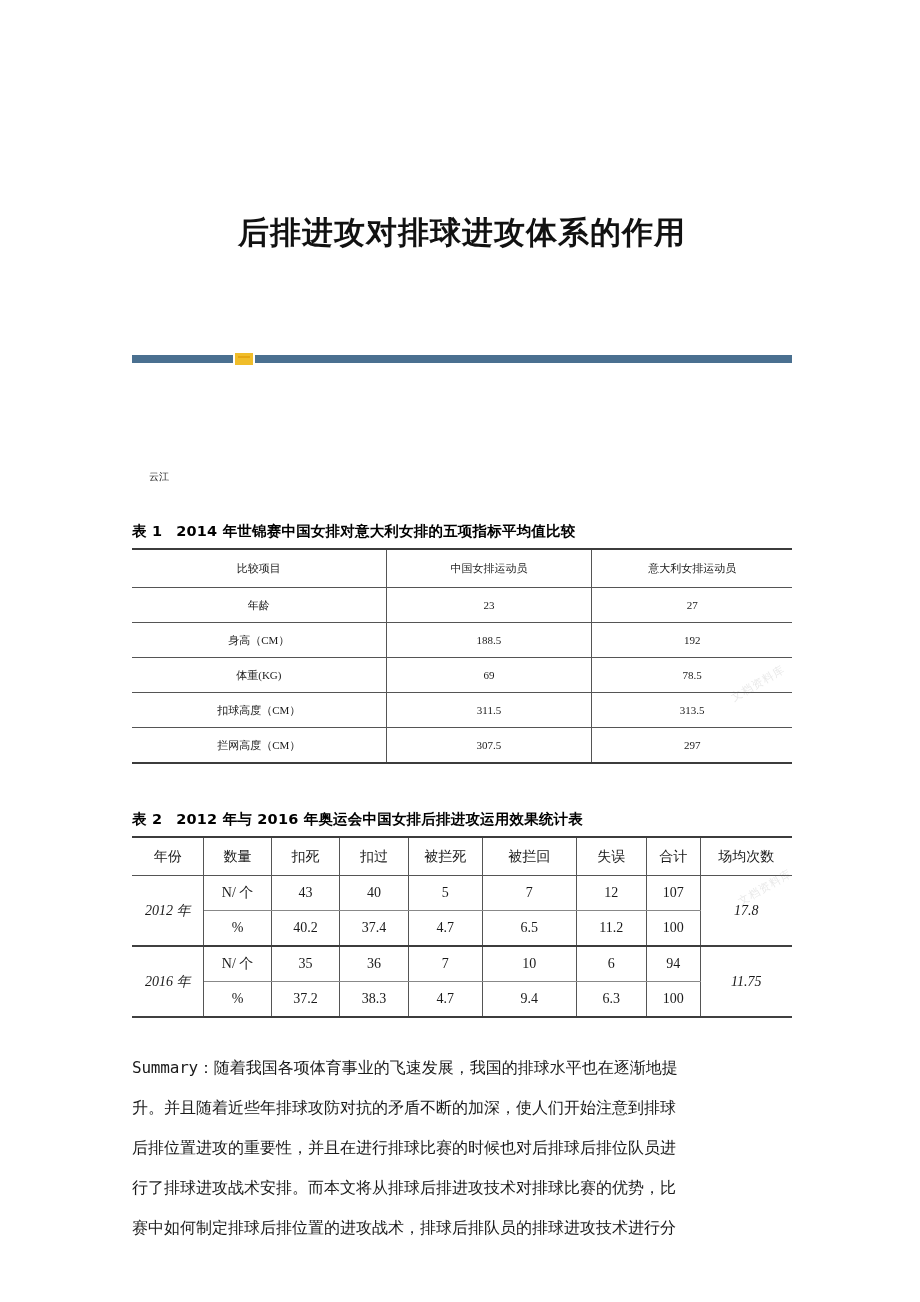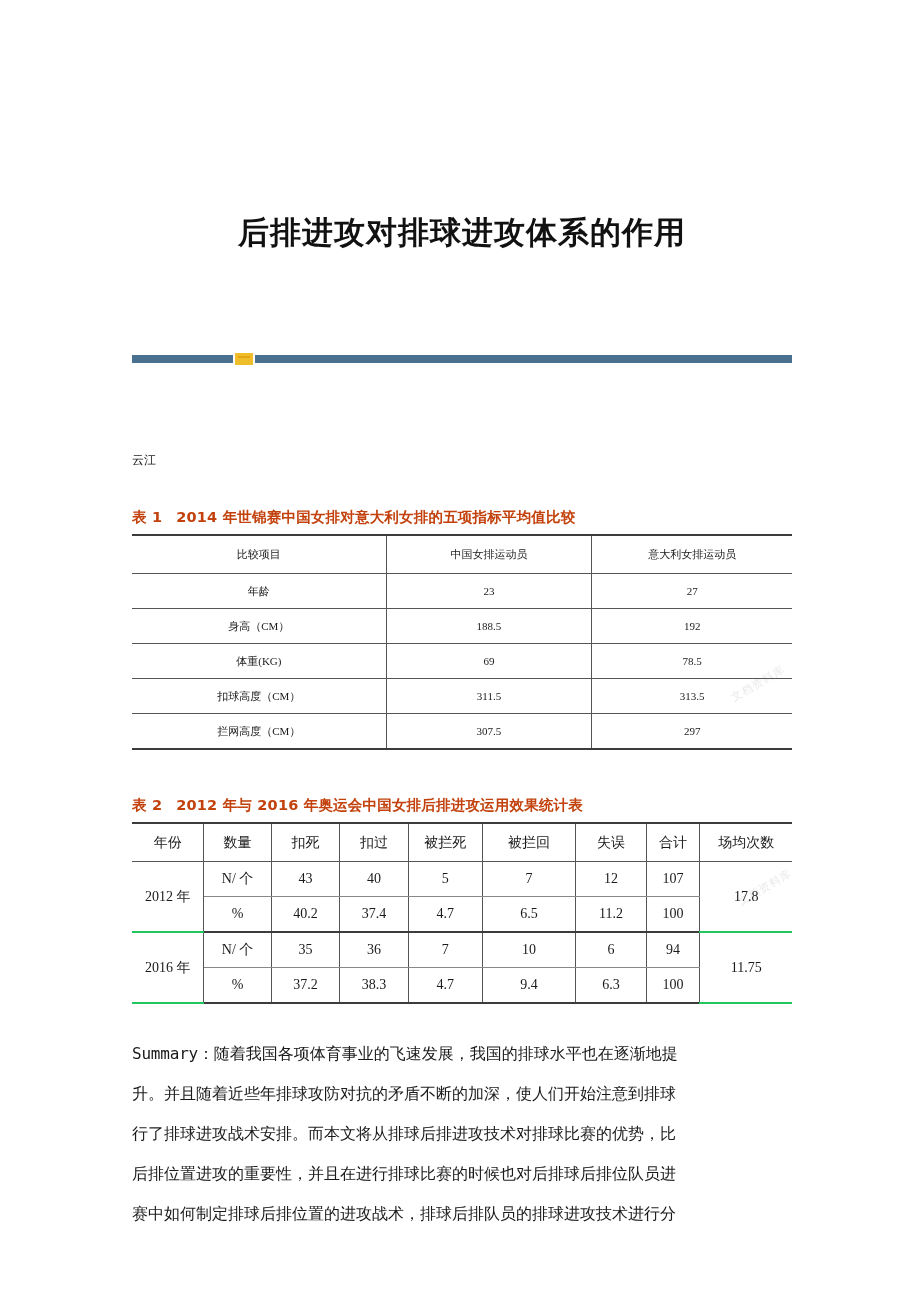--- a/index.html
+++ b/index.html
@@ -68,37 +68,37 @@
     position: absolute;
     left: 3px;
     top: 3px;
     right: 3px;
     height: 2px;
     background: #e5a613;
   }
 
   
   .author {
-    margin: 0;
+    margin: 17px;
     padding-top: 88px;
-    font-size: 12px;
+    font-size: 10px;
     line-height: 1.4;
-    font-family: Liberation Mono, monospace;
+    font-family: Liberation Serif, serif;
     color: #1a1a1a;
   }
 
   
   .table-block { position: relative; }
   .table-block.t1 { margin-top: 38px; }
   .table-block.t2 { margin-top: 46px; }
 
   .table-caption {
     font-size: 14.5px;
     font-weight: 700;
-    color: #c2410c;
+    color: #000000;
     font-family: "DejaVu Sans", "Liberation Sans", sans-serif;
     letter-spacing: 0.2px;
     padding-bottom: 7px;
     white-space: nowrap;
   }
   .cap-num { margin-right: 14px; }
 
   table.doc-table {
     border-collapse: collapse;
     width: 660px;
@@ -130,21 +130,22 @@
   .vsep { border-right: 1.2px solid #555555 !important; }
 
   
   table.t2tab { font-size: 14px; }
   table.t2tab th { height: 28px; }
   table.t2tab td { height: 24px; }
   table.t2tab .thin td { border-bottom: 1px solid #888888; }
   table.t2tab .groupend td { border-bottom: 2px solid #3c3c3c; }
   table.t2tab td.yearcell,
   table.t2tab td.avgcell {
-    border-bottom: 2px solid #22c55e;
+    border-bottom: 2px solid #404040;
+    font-style: italic;
   }
 
   
   .summary {
     margin: 0;
     padding-top: 30px;
     width: 660px;
     font-size: 16px;
     line-height: 40px;
     color: #1a1a1a;
@@ -289,22 +290,22 @@
             <td class="vsep">6.3</td>
             <td class="vsep">100</td>
           </tr>
         </tbody>
       </table>
     </div>
 
     <div class="summary">
       <span class="sline"><span class="lbl">Summary：</span><span>随着我国各项体育事业的飞速发展，我国的排球水平也在逐渐地提</span></span>
       <span class="sline">升。并且随着近些年排球攻防对抗的矛盾不断的加深，使人们开始注意到排球</span>
+      <span class="sline">后排位置进攻的重要性，并且在进行排球比赛的时候也对后排球后排位队员进</span>
       <span class="sline">行了排球进攻战术安排。而本文将从排球后排进攻技术对排球比赛的优势，比</span>
-      <span class="sline">后排位置进攻的重要性，并且在进行排球比赛的时候也对后排球后排位队员进</span>
       <span class="sline">赛中如何制定排球后排位置的进攻战术，排球后排队员的排球进攻技术进行分</span>
     </div>
 
   </div>
 
   <div class="watermark wm1">文档资料库</div>
   <div class="watermark wm2">文档资料库</div>
 </div>
 
 </body></html>

